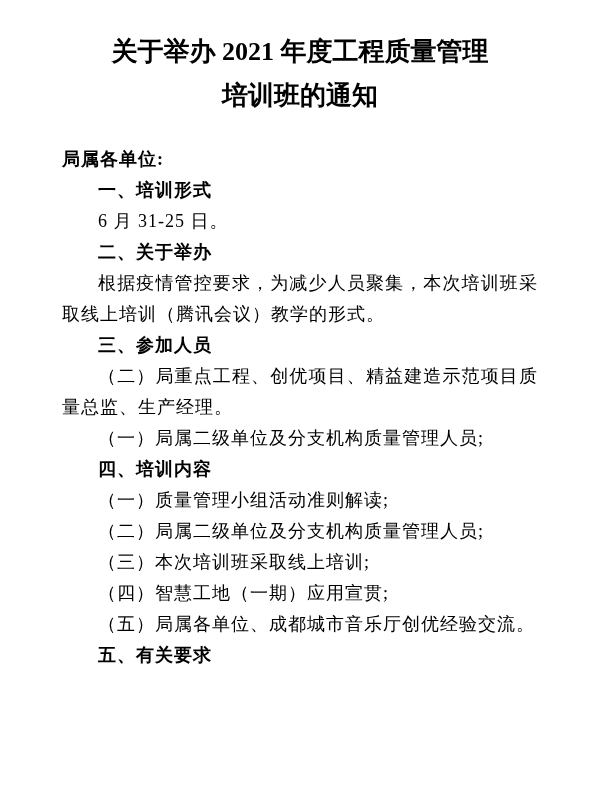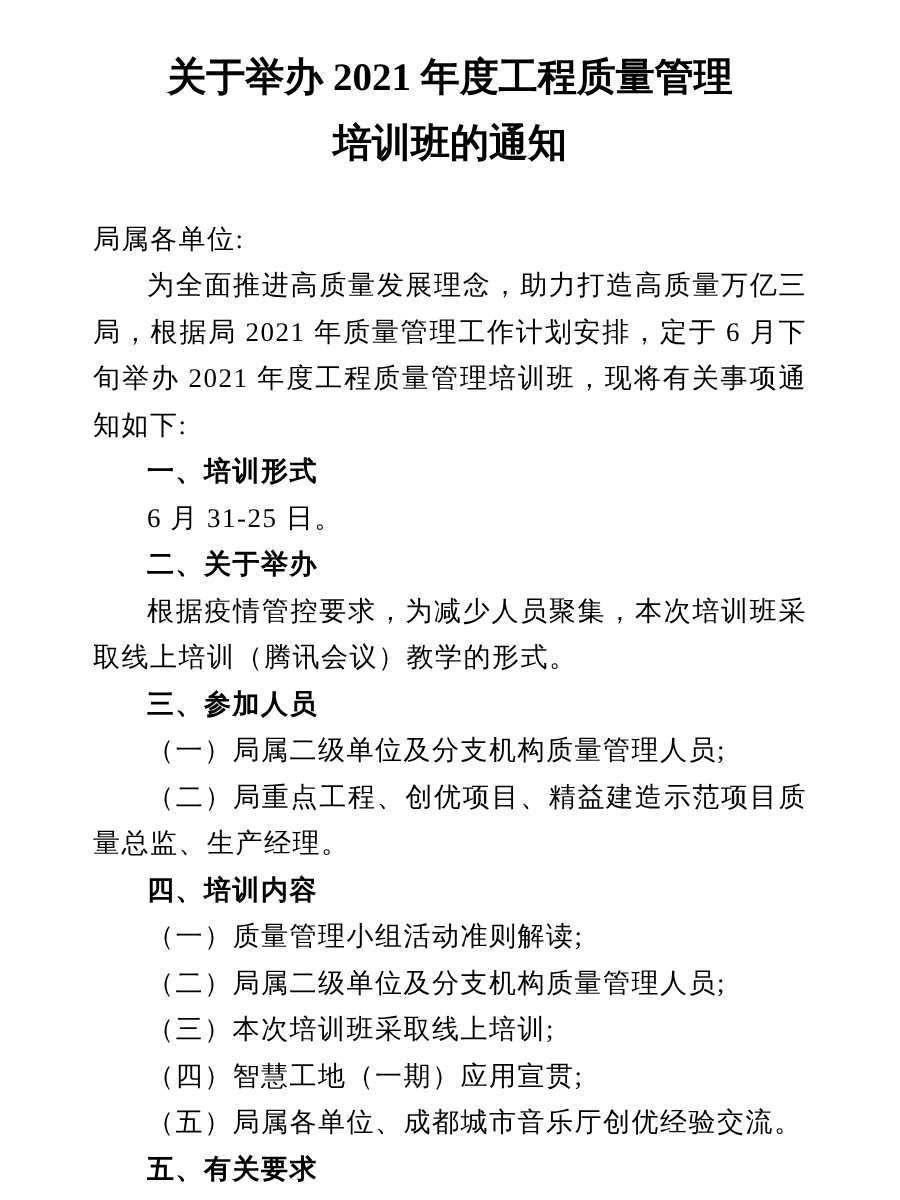--- a/index.html
+++ b/index.html
@@ -35,20 +35,21 @@
   .content p { margin: 0; }
   .para {
     text-indent: 2em;
     text-align: justify;
     text-justify: inter-character;
     letter-spacing: 1px;
   }
   .salutation {
     text-indent: 0;
     letter-spacing: 1px;
+    font-weight: bold;
   }
   .heading {
     text-indent: 2em;
     font-family: "Liberation Sans", "DejaVu Sans", sans-serif;
     font-weight: 700;
     letter-spacing: 1px;
   }
 </style>
 </head>
 <body>
@@ -57,31 +58,30 @@
 
   <h1 class="title">
     <span class="title-line">关于举办 2021 年度工程质量管理</span>
     <span class="title-line">培训班的通知</span>
   </h1>
 
   <div class="content">
 
     <p class="salutation">局属各单位:</p>
 
-    <p class="para">为全面推进高质量发展理念，助力打造高质量万亿三局，根据局 2021 年质量管理工作计划安排，定于 6 月下旬举办 2021 年度工程质量管理培训班，现将有关事项通知如下:</p>
 
     <p class="heading">一、培训形式</p>
     <p class="para">6 月 31-25 日。</p>
 
     <p class="heading">二、关于举办</p>
     <p class="para">根据疫情管控要求，为减少人员聚集，本次培训班采取线上培训（腾讯会议）教学的形式。</p>
 
     <p class="heading">三、参加人员</p>
+    <p class="para">（二）局重点工程、创优项目、精益建造示范项目质量总监、生产经理。</p>
     <p class="para">（一）局属二级单位及分支机构质量管理人员;</p>
-    <p class="para">（二）局重点工程、创优项目、精益建造示范项目质量总监、生产经理。</p>
 
     <p class="heading">四、培训内容</p>
     <p class="para">（一）质量管理小组活动准则解读;</p>
     <p class="para">（二）局属二级单位及分支机构质量管理人员;</p>
     <p class="para">（三）本次培训班采取线上培训;</p>
     <p class="para">（四）智慧工地（一期）应用宣贯;</p>
     <p class="para">（五）局属各单位、成都城市音乐厅创优经验交流。</p>
 
     <p class="heading">五、有关要求</p>
 

